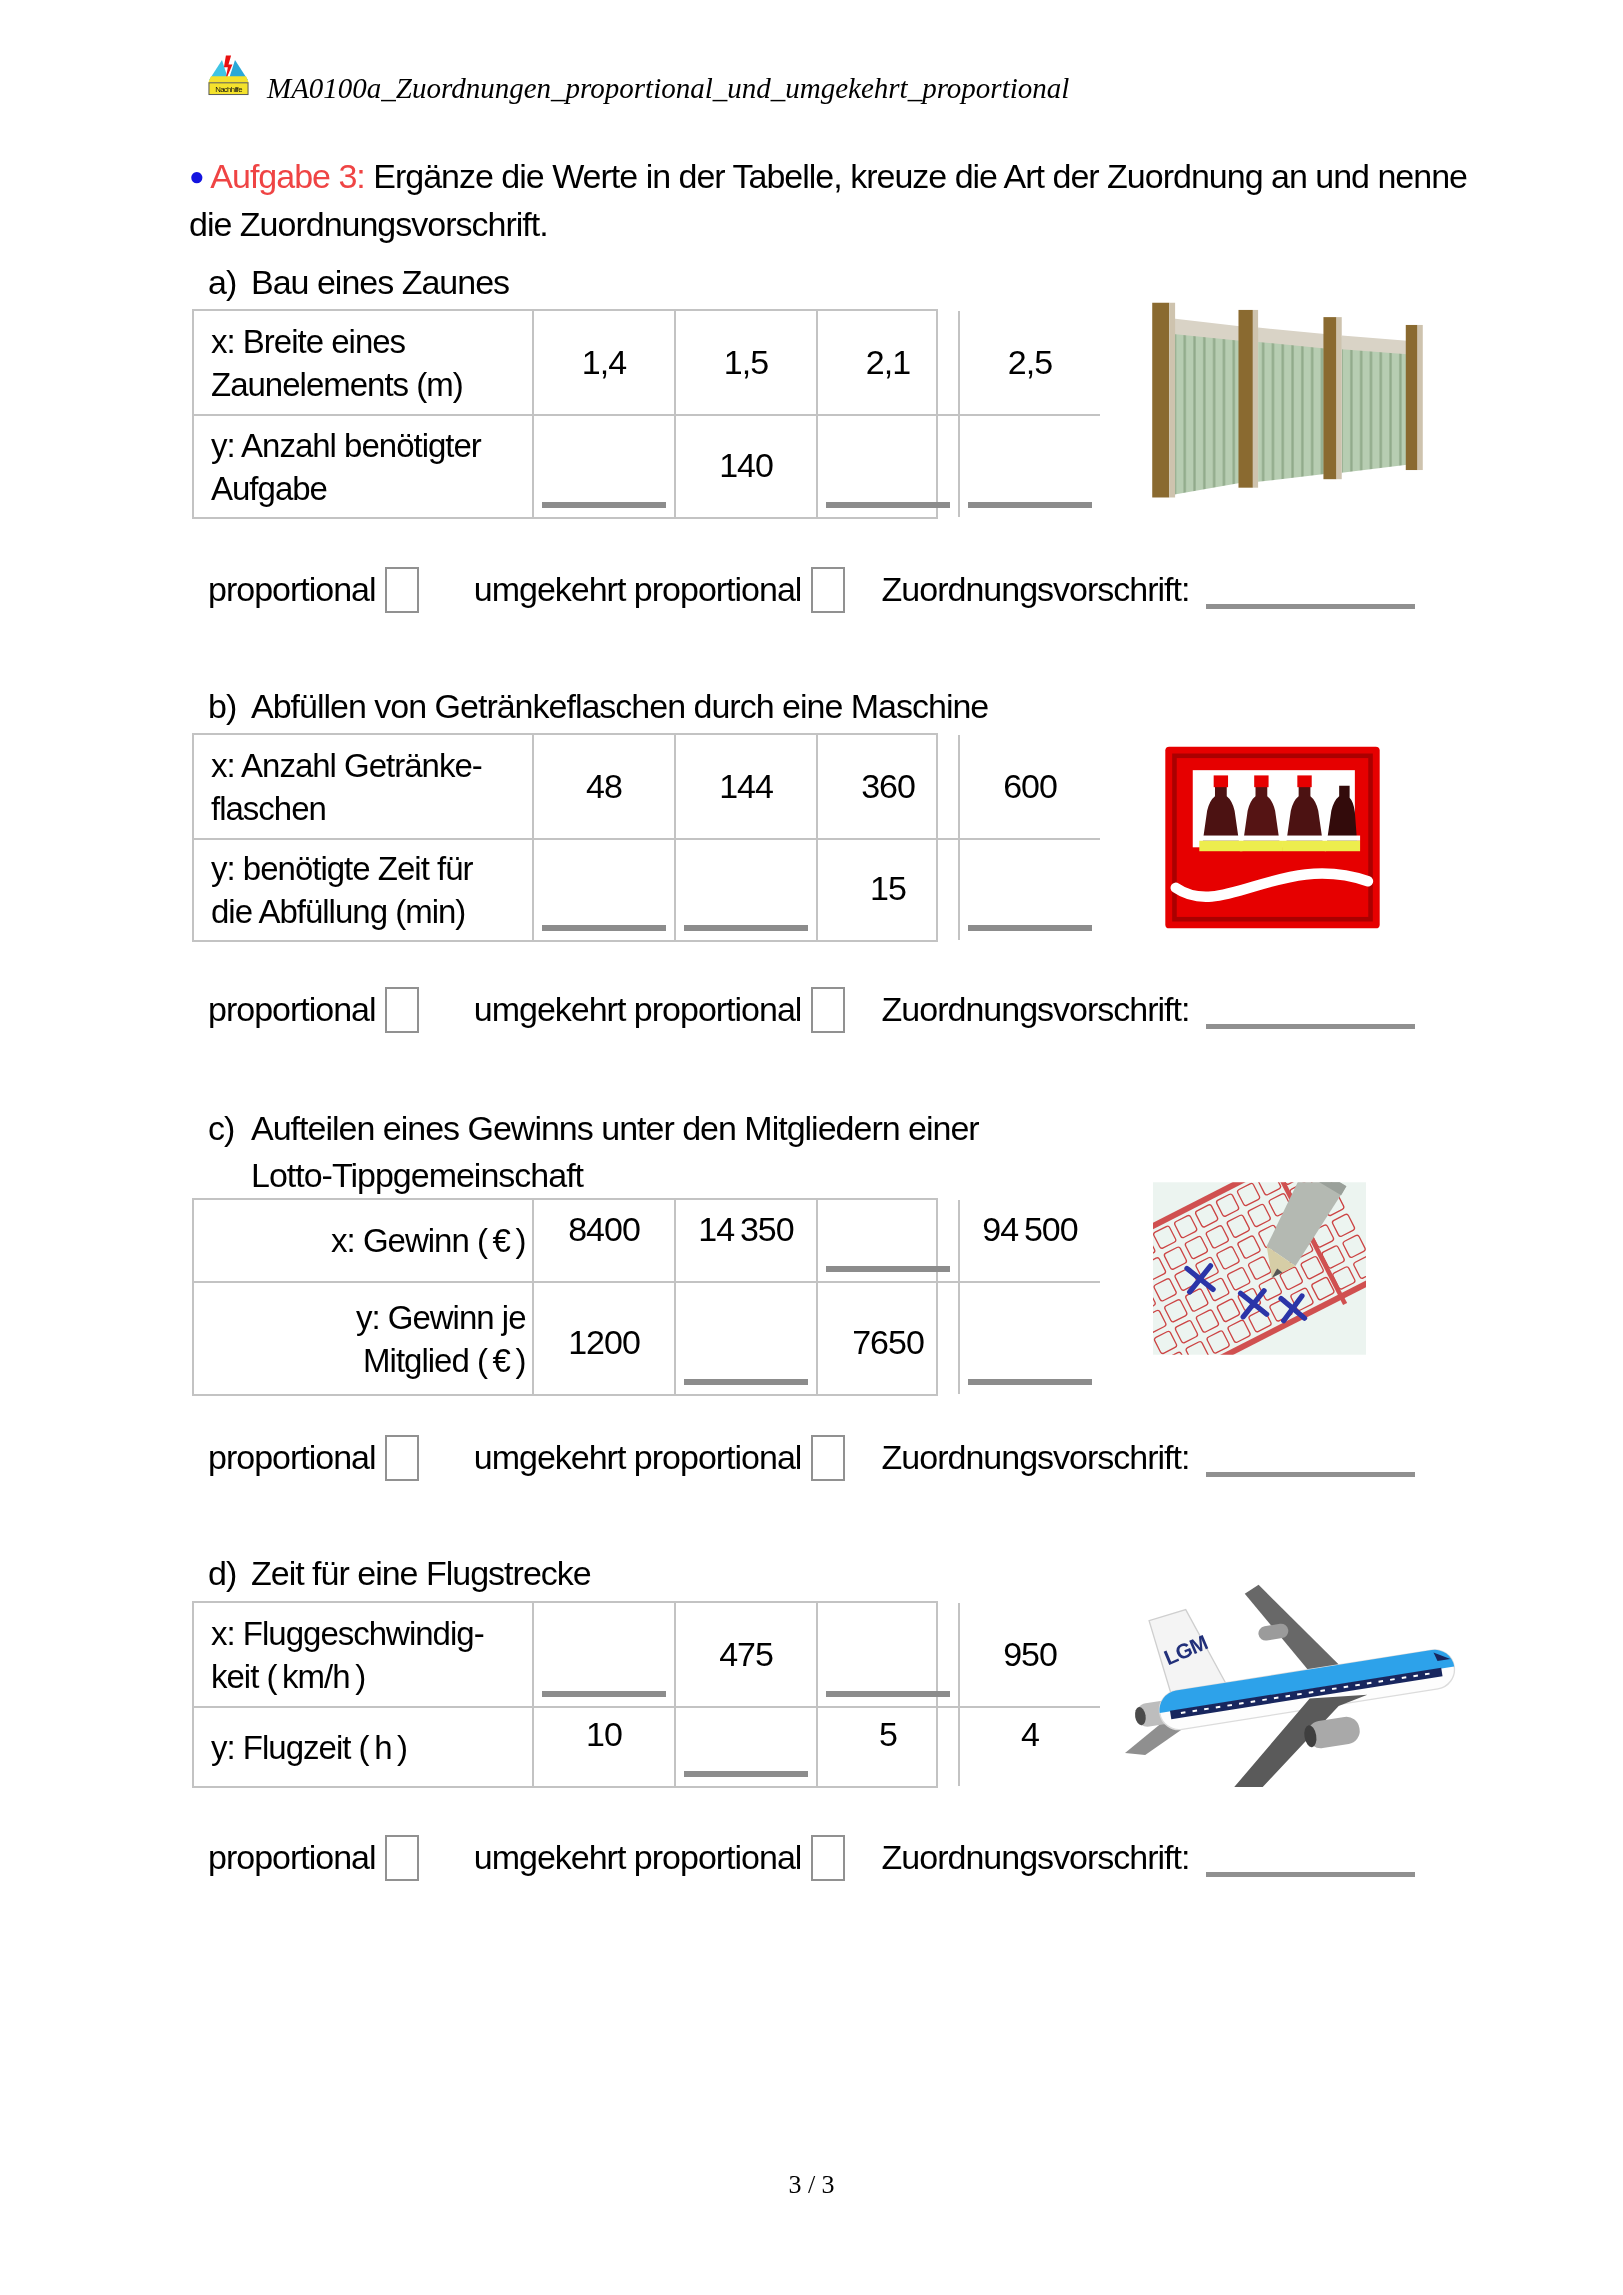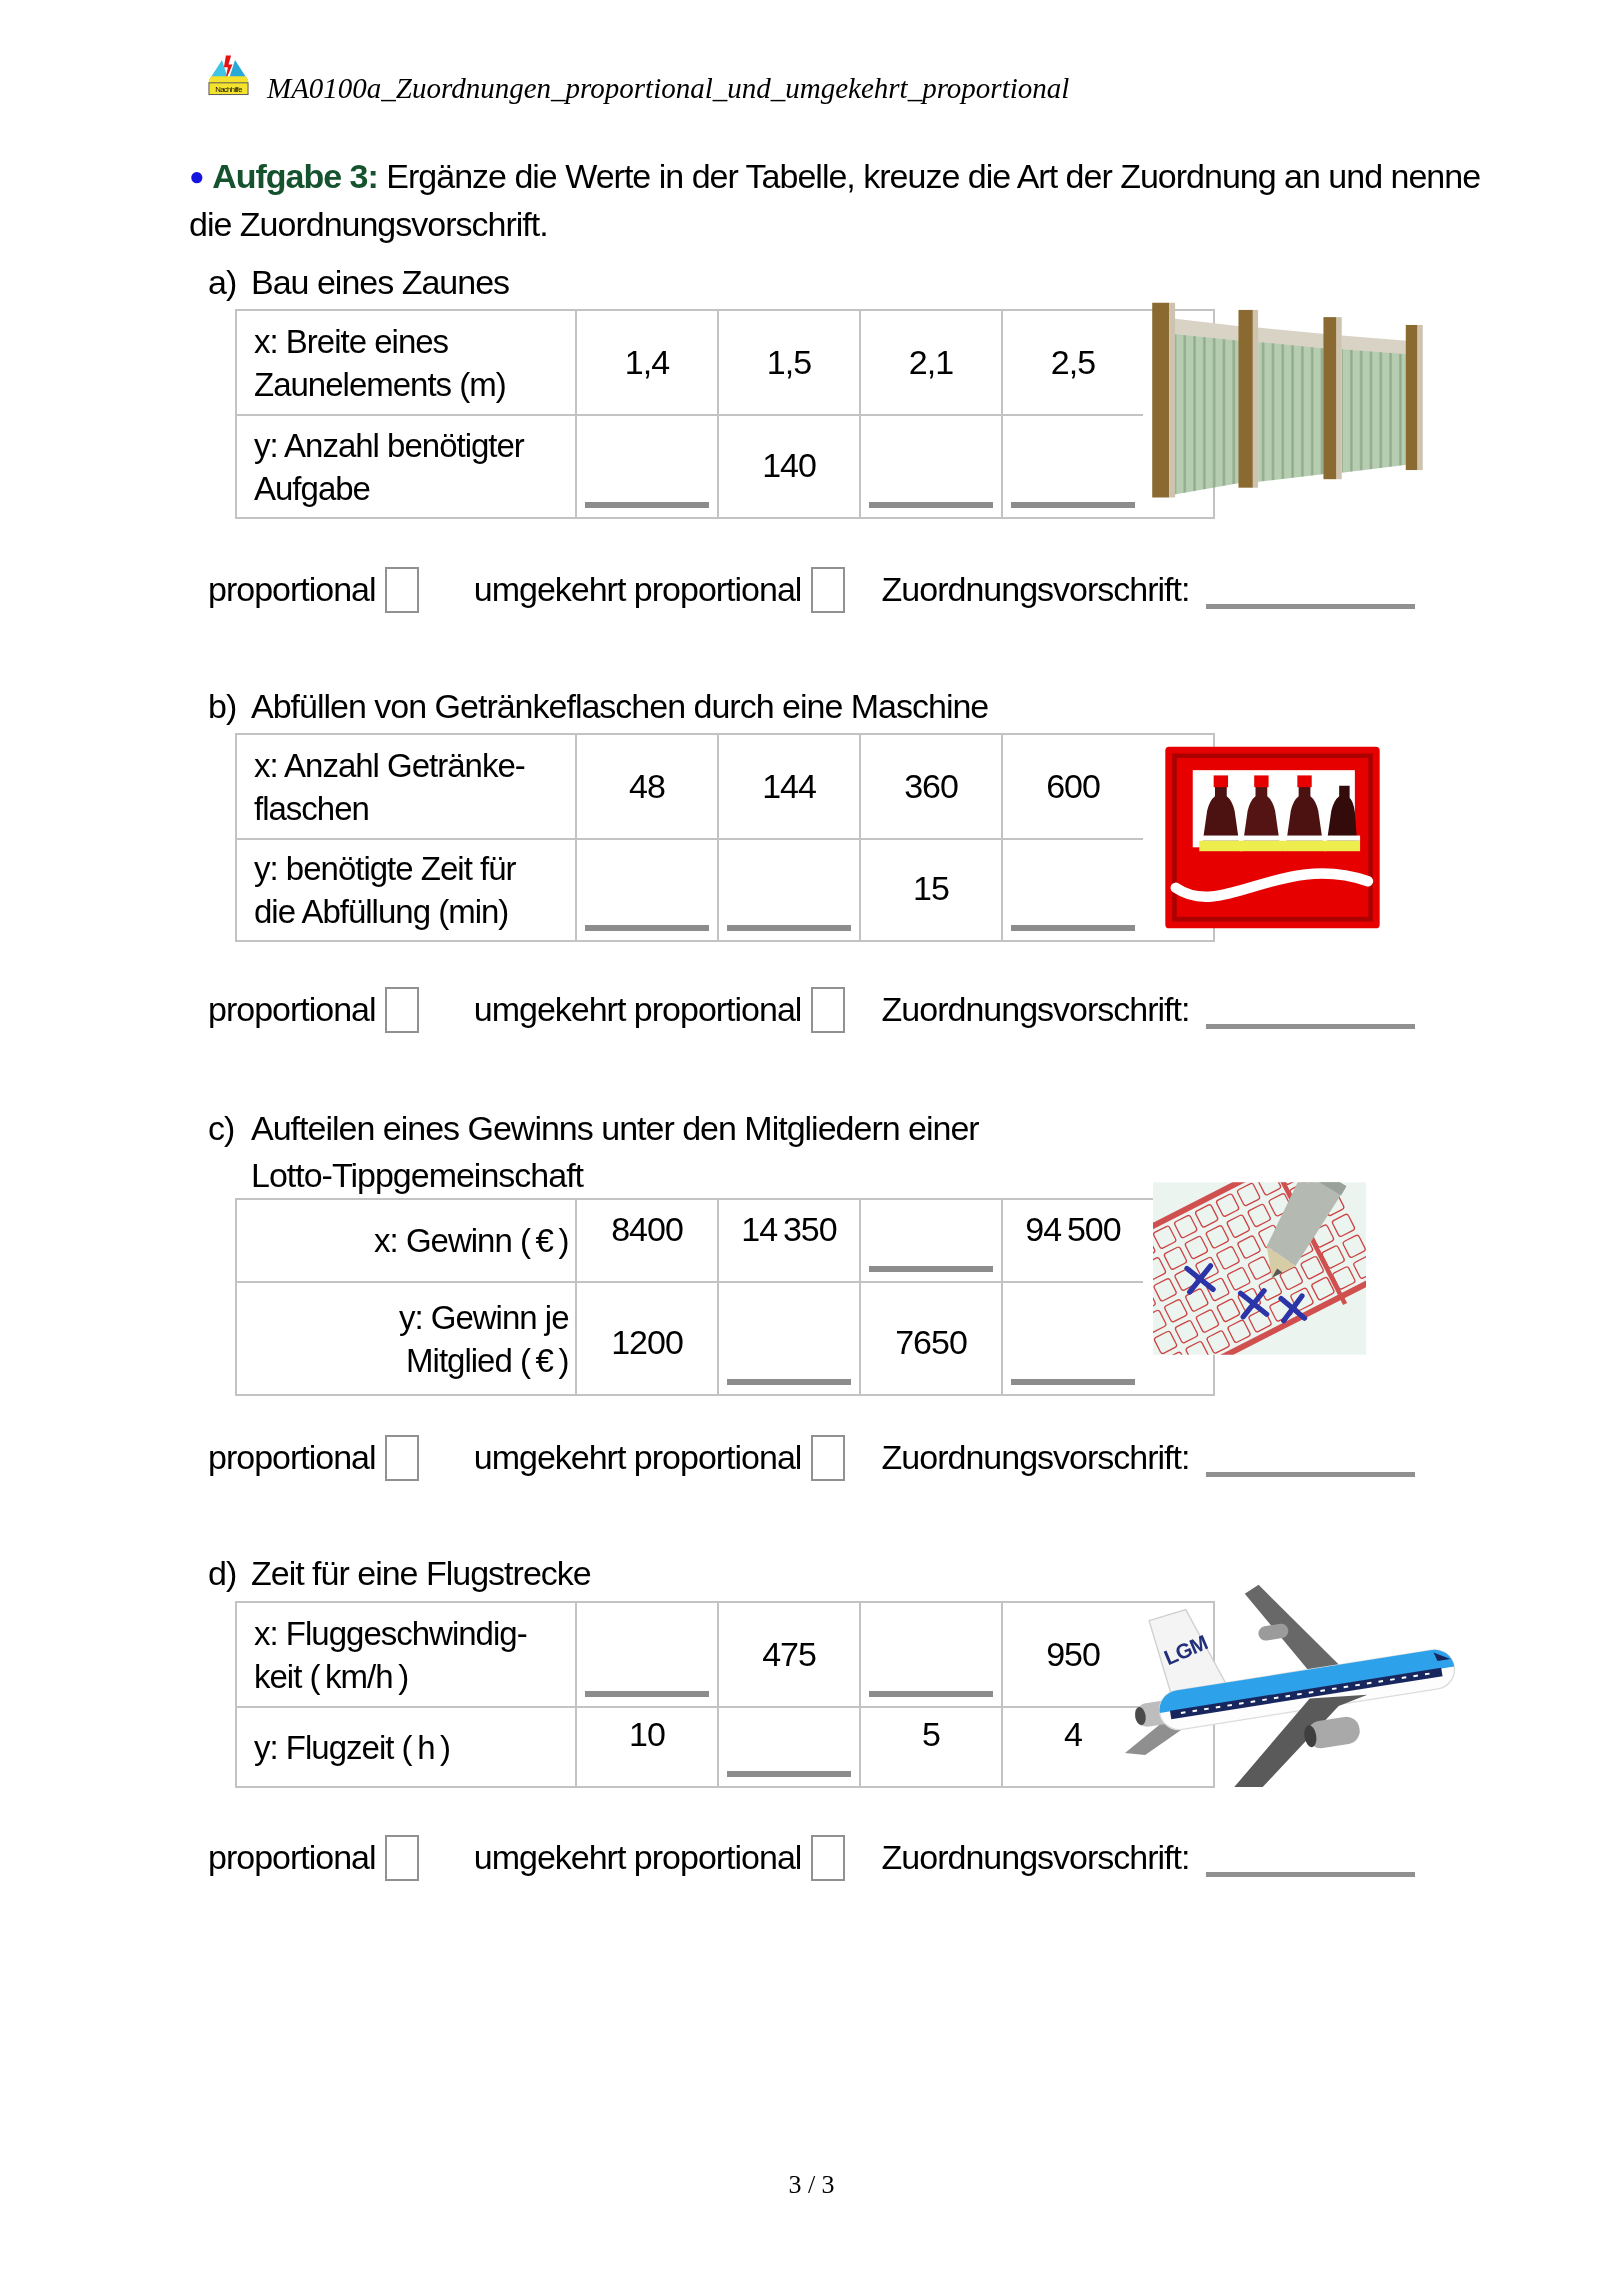--- a/index.html
+++ b/index.html
@@ -13,30 +13,30 @@
   .logo { position:absolute; left:207px; top:54px; width:43px; height:42px; }
   .filename {
     position:absolute; left:267px; top:72px;
     font-family:"Liberation Serif", serif; font-style:italic; font-size:29px;
     letter-spacing:0;
   }
   
   .intro { position:absolute; left:189px; top:152px; width:1309px;
            font-size:34px; line-height:48px; }
   .intro .bullet { color:#1414e0; font-size:26px; vertical-align:2.6px; }
-  .intro .tasklabel { color:#14532d; font-weight:bold; }
+  .intro .tasklabel { color:#ef4444; font-weight:normal; }
   
   .sec-title { position:absolute; display:flex; font-size:34px; line-height:47px; }
   .sec-letter { width:43px; flex:none; }
   .sec-text { white-space:pre-line; }
   
   .dtable {
-    position:absolute; left:192px; width:980px;
+    position:absolute; left:192px; width:746px;
     border:2px solid #c3c3c3; background:#fff;
-    display:grid; grid-template-columns:338px 142px 142px 142px 142px;margin-left:43px;
+    display:grid; grid-template-columns:338px 142px 142px 142px 142px;
   }
   .t-a { grid-template-rows:103px 103px; }
   .t-b { grid-template-rows:103px 102px; }
   .t-c { grid-template-rows:81px 113px;text-align:right; }
   .t-d { grid-template-rows:103px 80px; }
   .cell { display:flex; flex-direction:column; min-width:0; }
   .cell.bl { border-left:2px solid #c3c3c3; }
   .cell.bt { border-top:2px solid #c3c3c3; }
   .lab { justify-content:center; padding-left:17px; padding-right:6.5px;
          font-size:33px; line-height:43px; white-space:pre-line; }

